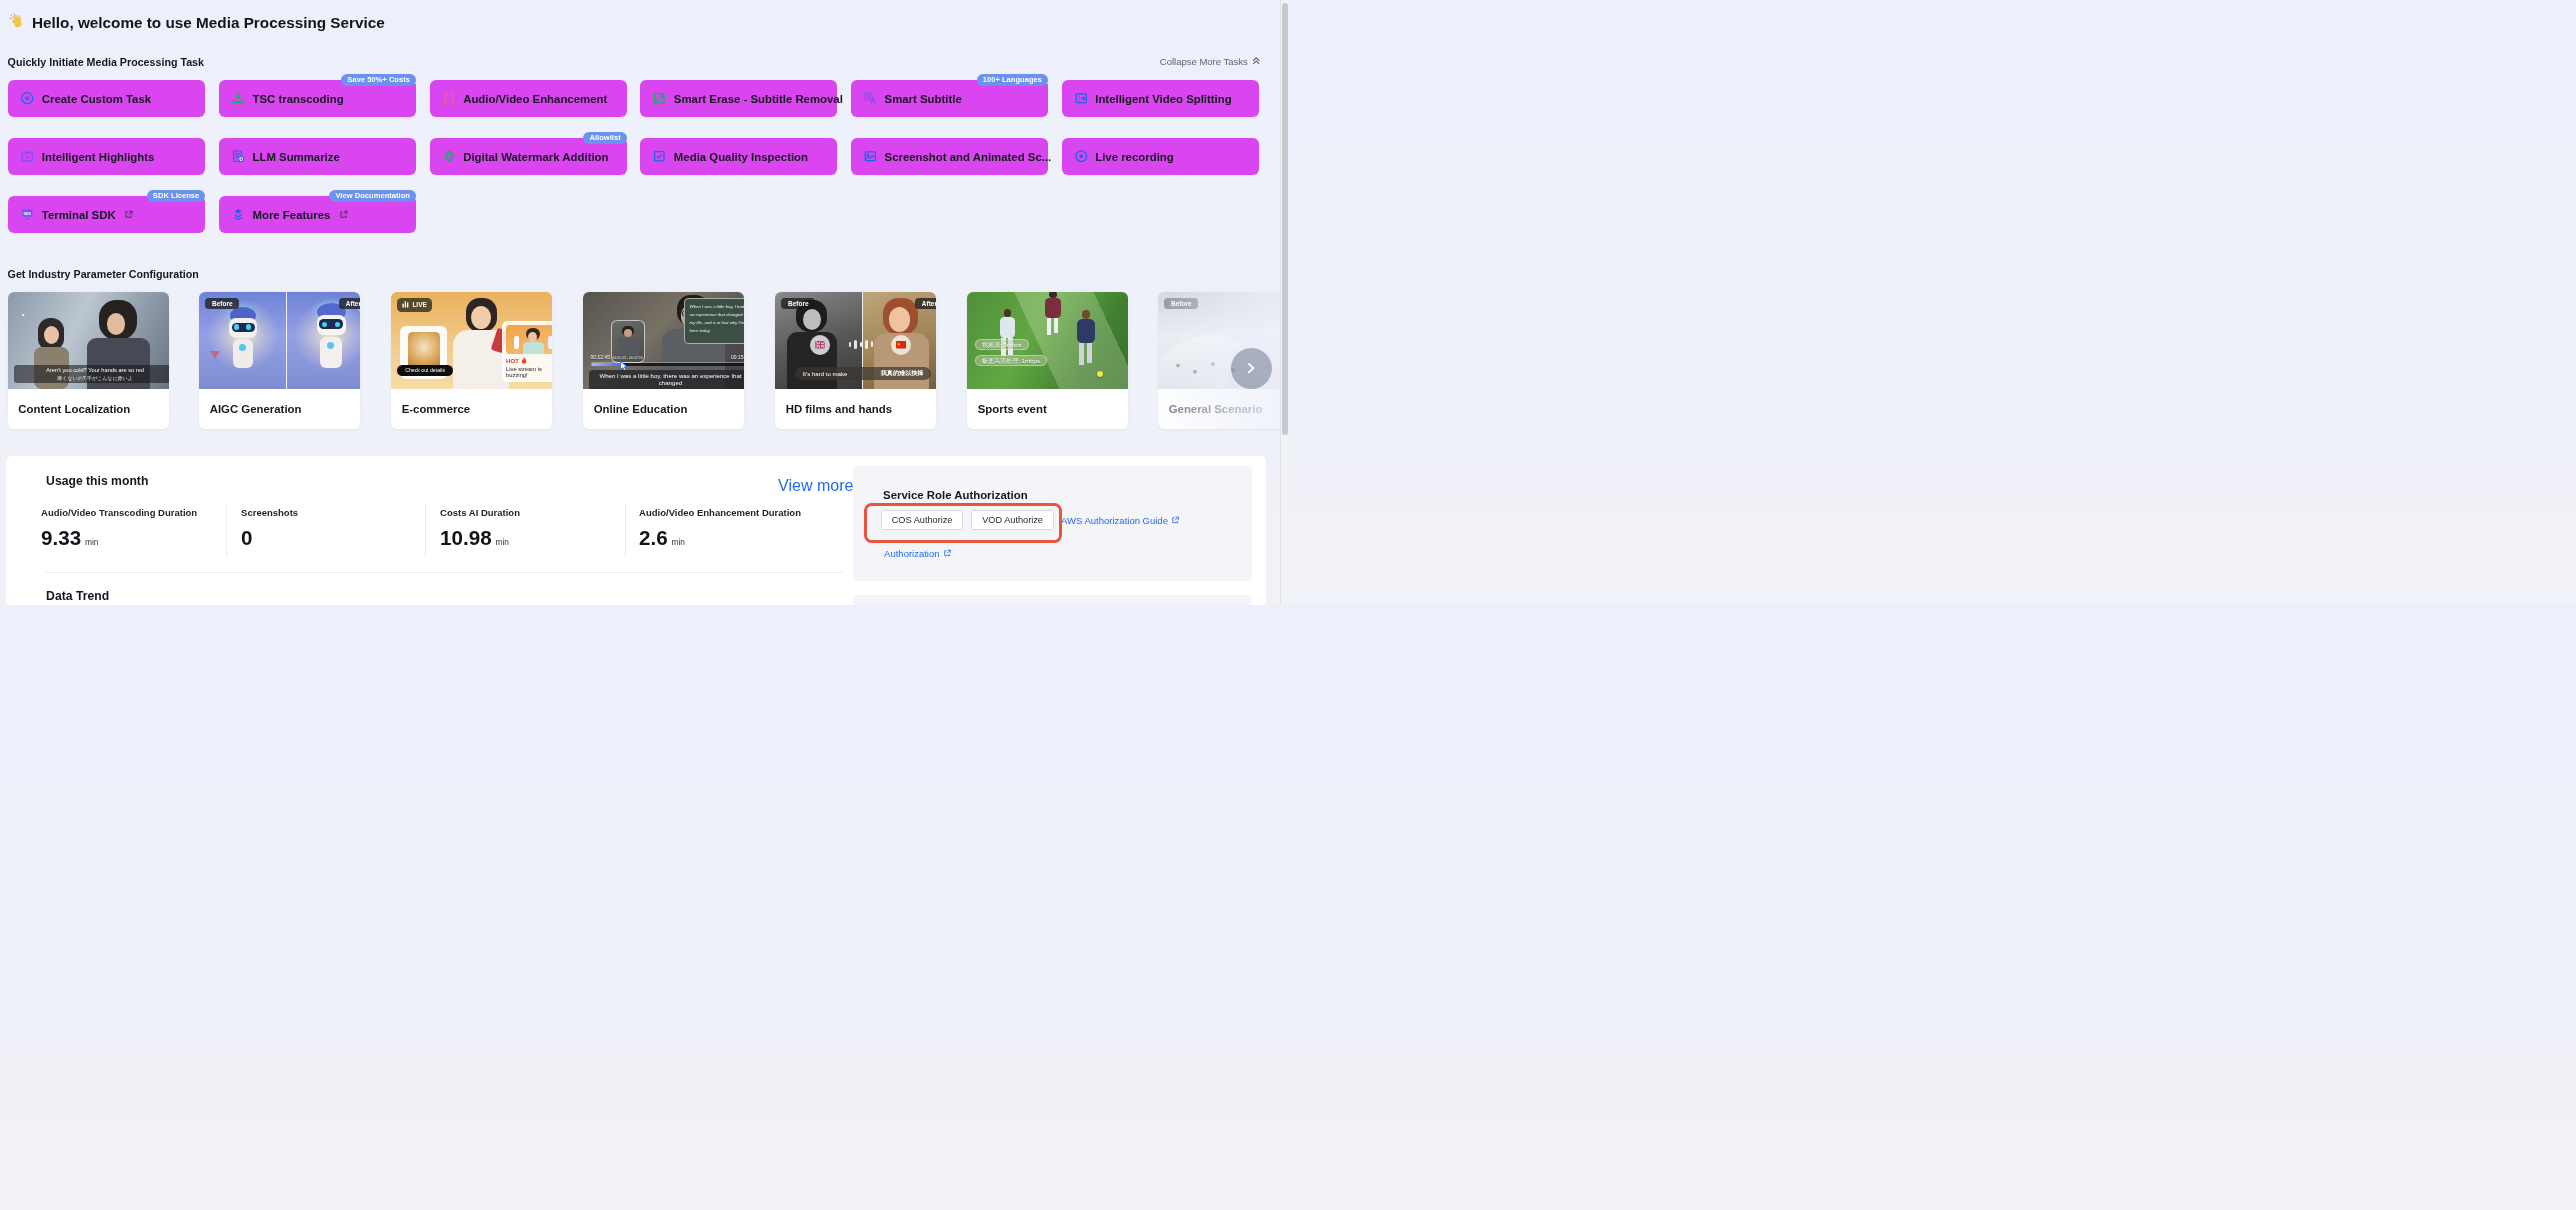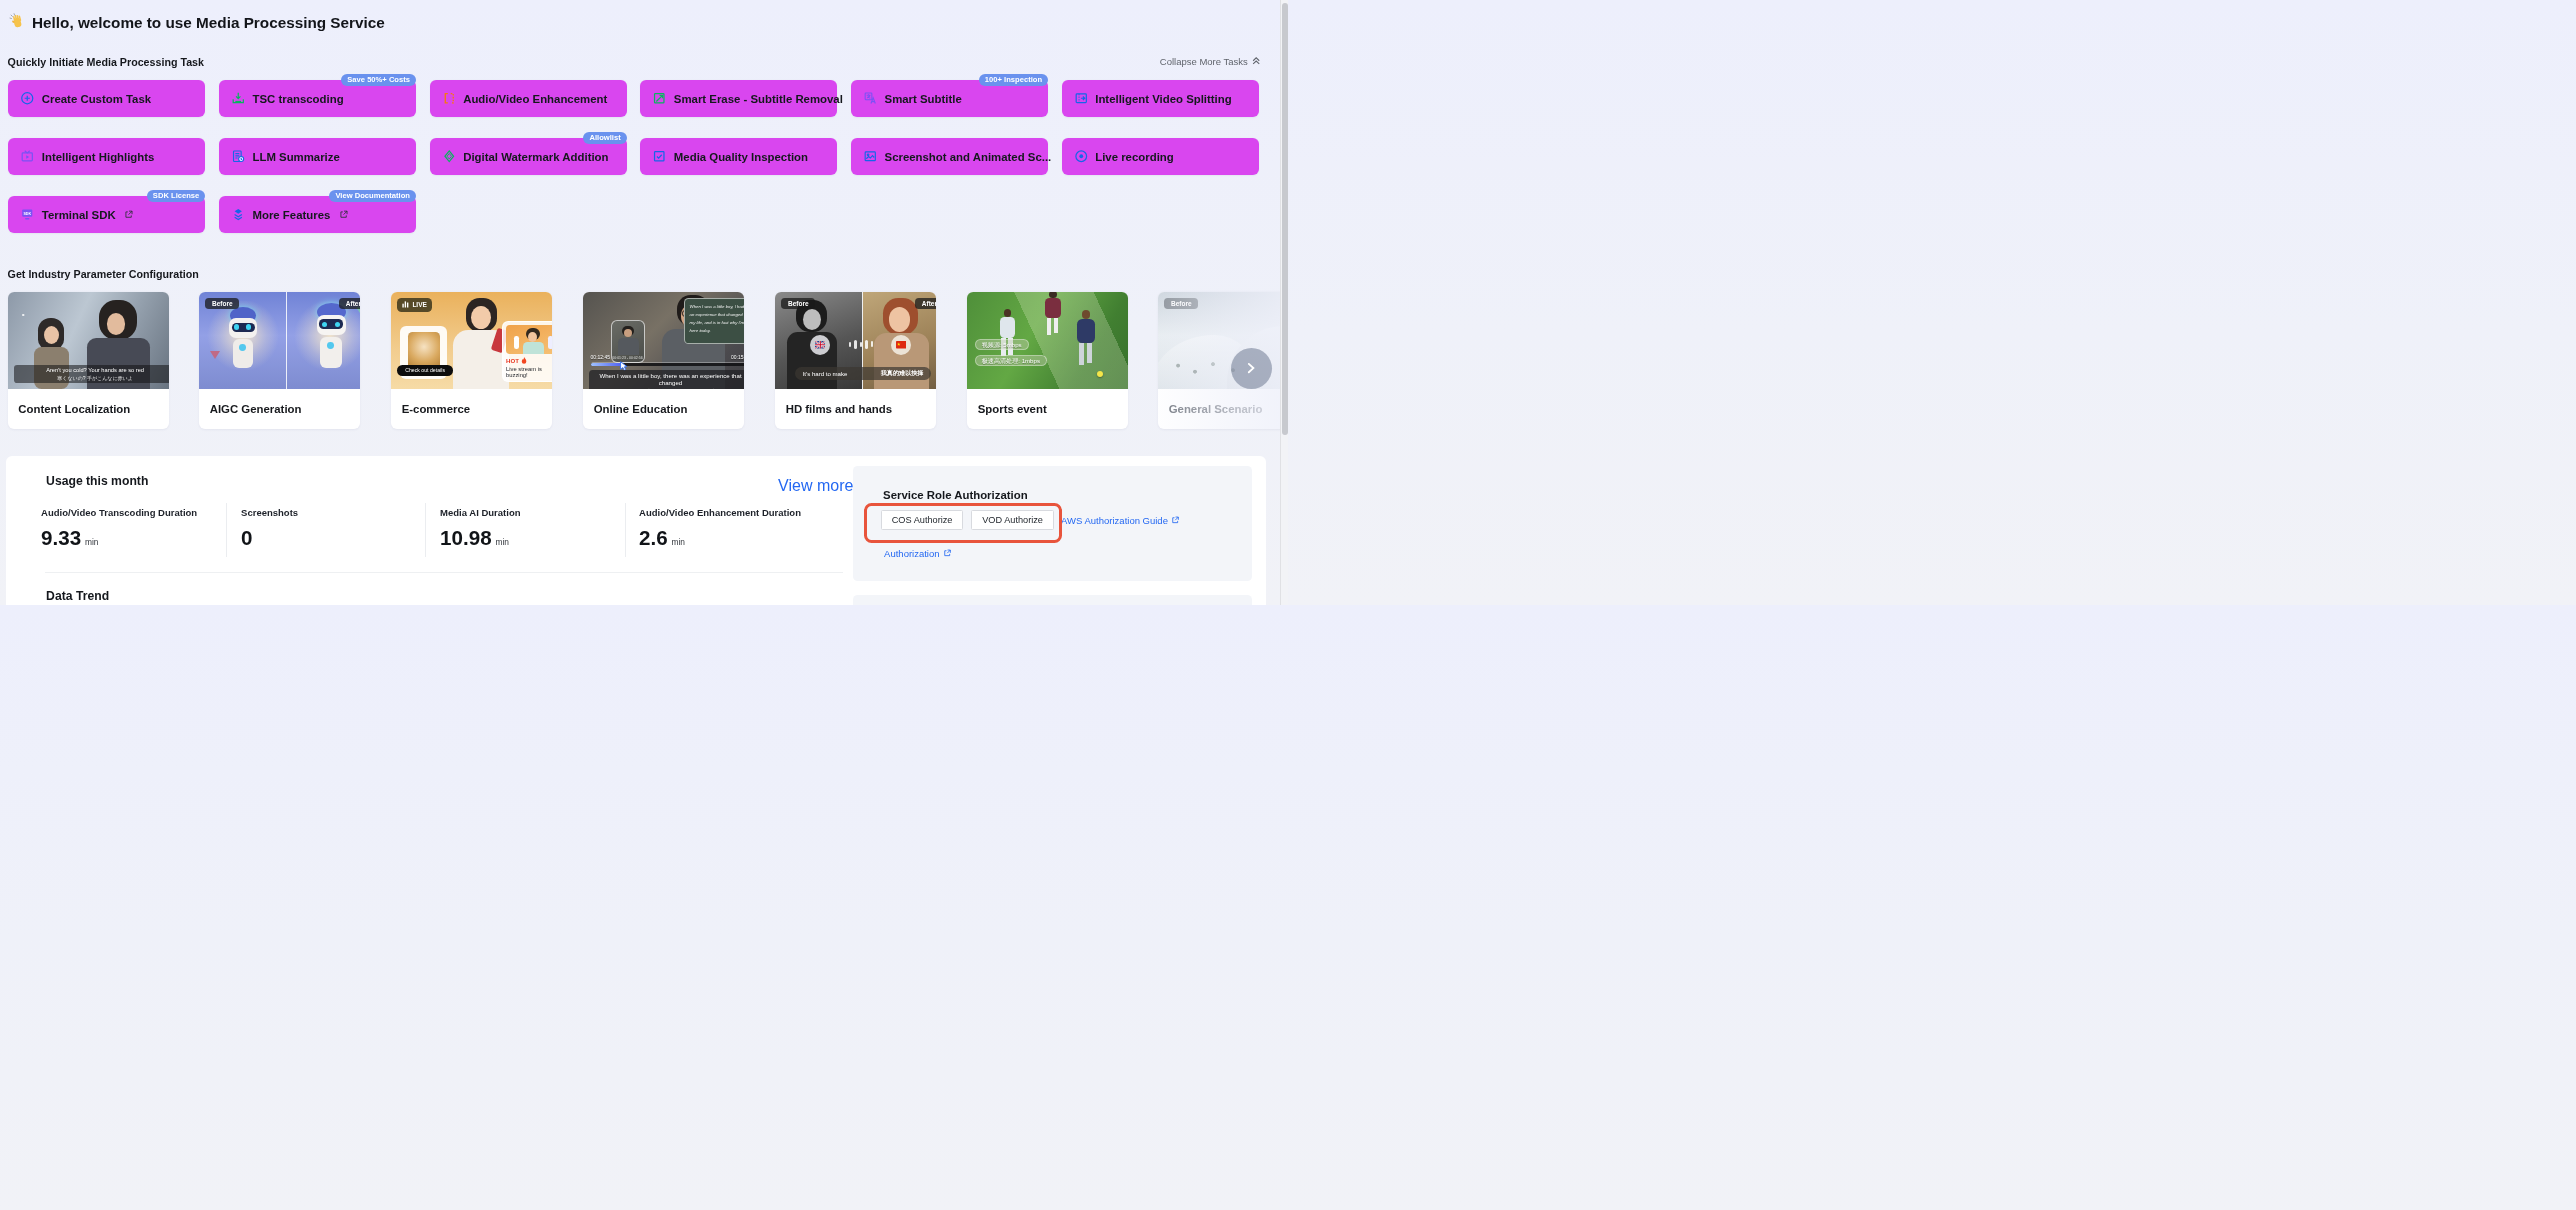--- a/index.html
+++ b/index.html
@@ -150,21 +150,21 @@
 
   <div class="task-card">
     <svg class="ticon" viewBox="0 0 20 20" fill="none" stroke="#09b45f" stroke-width="1.7">
       <rect x="3.5" y="3.5" width="13" height="13" rx="1"></rect>
       <path d="M6 14.5 14.5 6M10.5 6h4v4"></path>
     </svg>
     <span class="tlabel">Smart Erase - Subtitle Removal</span>
   </div>
 
   <div class="task-card">
-    <span class="badge">100+ Inspection</span>
+    <span class="badge">100+ Languages</span>
     <svg class="ticon" viewBox="0 0 20 20" fill="none" stroke="#7a52f4" stroke-width="1.5">
       <rect x="3" y="2.8" width="9.2" height="9.2" rx="1"></rect>
       <path d="M5 5.8h5.2M7.6 4.6v1.2M5.4 9.6c2.4-.3 4-1.8 4.4-3.8M6.8 7.4c.7 1.4 2 2.2 3.4 2.4"></path>
       <path d="M11 17.2l3-7.8 3 7.8M12.2 14.6h3.8" stroke-width="1.6"></path>
     </svg>
     <span class="tlabel">Smart Subtitle</span>
   </div>
 
   <div class="task-card">
     <svg class="ticon" viewBox="0 0 20 20" fill="none" stroke="#1666e8" stroke-width="1.7">
@@ -499,21 +499,21 @@
   <div class="abs stat" style="left:235px;">
     <div class="slabel">Screenshots</div>
     <div class="svalue">
         <span>0</span>
         <span class="sunit"></span>
       </div>
   </div>
   <div class="abs vdiv" style="left:419px;"></div>
 
   <div class="abs stat" style="left:434px;">
-    <div class="slabel">Media AI Duration</div>
+    <div class="slabel">Costs AI Duration</div>
     <div class="svalue">
         <span>10.98</span>
         <span class="sunit">min</span>
       </div>
   </div>
   <div class="abs vdiv" style="left:619px;"></div>
 
   <div class="abs stat" style="left:633px;">
     <div class="slabel">Audio/Video Enhancement Duration</div>
     <div class="svalue">

